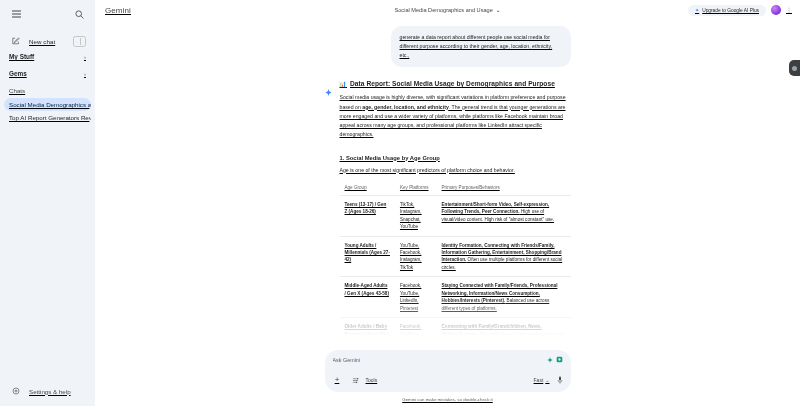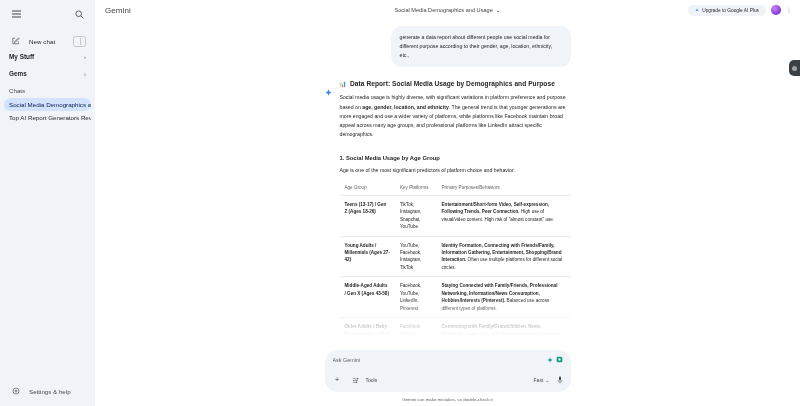--- a/index.html
+++ b/index.html
@@ -2,21 +2,21 @@
 <html><head>
 <meta charset="utf-8">
 <style>
   * { box-sizing: border-box; margin: 0; padding: 0; }
   html, body {
     width: 800px; height: 406px;
     font-family: "Liberation Sans", sans-serif;
     background: #ffffff;
     overflow: hidden;
   }
-  .app { display: flex; width: 800px; height: 406px; position: relative; }
+  .app { display: flex; width: 800px; height: 406px; position: relative; text-decoration: underline; }
 
   
   .sidebar {
     width: 95px; height: 406px;
     background: #f0f4f9;
     display: flex; flex-direction: column;
     flex: 0 0 95px;
     position: relative;
   }
   .sb-top {

